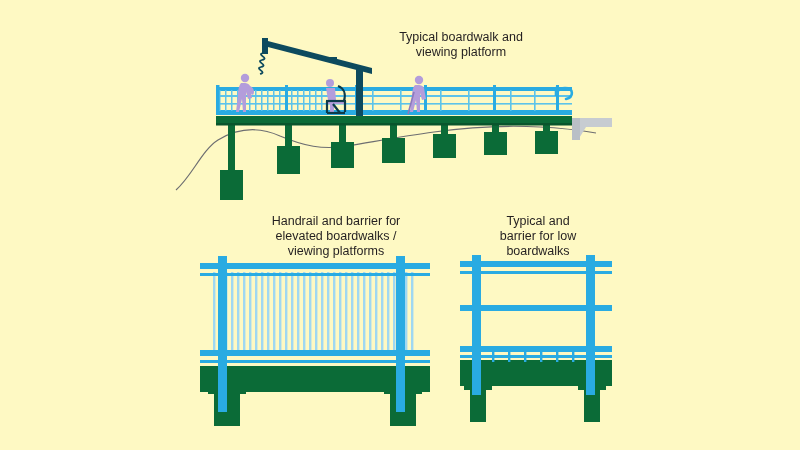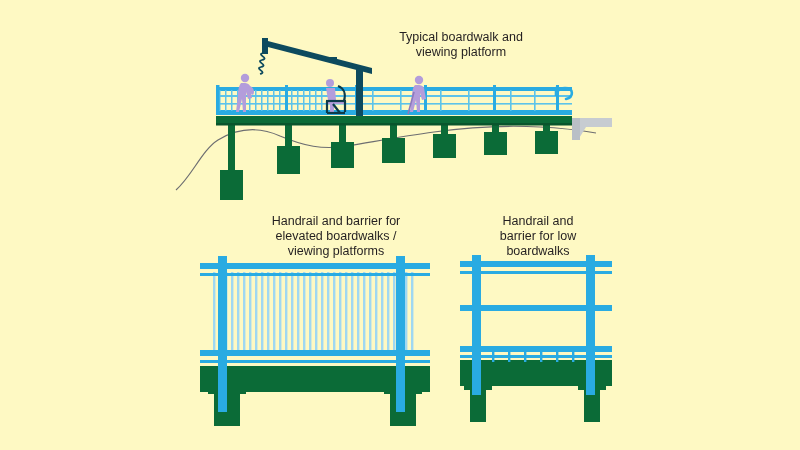--- a/index.html
+++ b/index.html
@@ -269,17 +269,17 @@
 
   </svg>
 
   <div class="cap" id="cap-top">Typical boardwalk and
 viewing platform</div>
 
   <div class="cap" id="cap-elev">Handrail and barrier for
 elevated boardwalks /
 viewing platforms</div>
 
-  <div class="cap" id="cap-low">Handrail and
+  <div class="cap" id="cap-low">Typical and
 barrier for low
 boardwalks</div>
 
 </div>
 
 </body></html>

